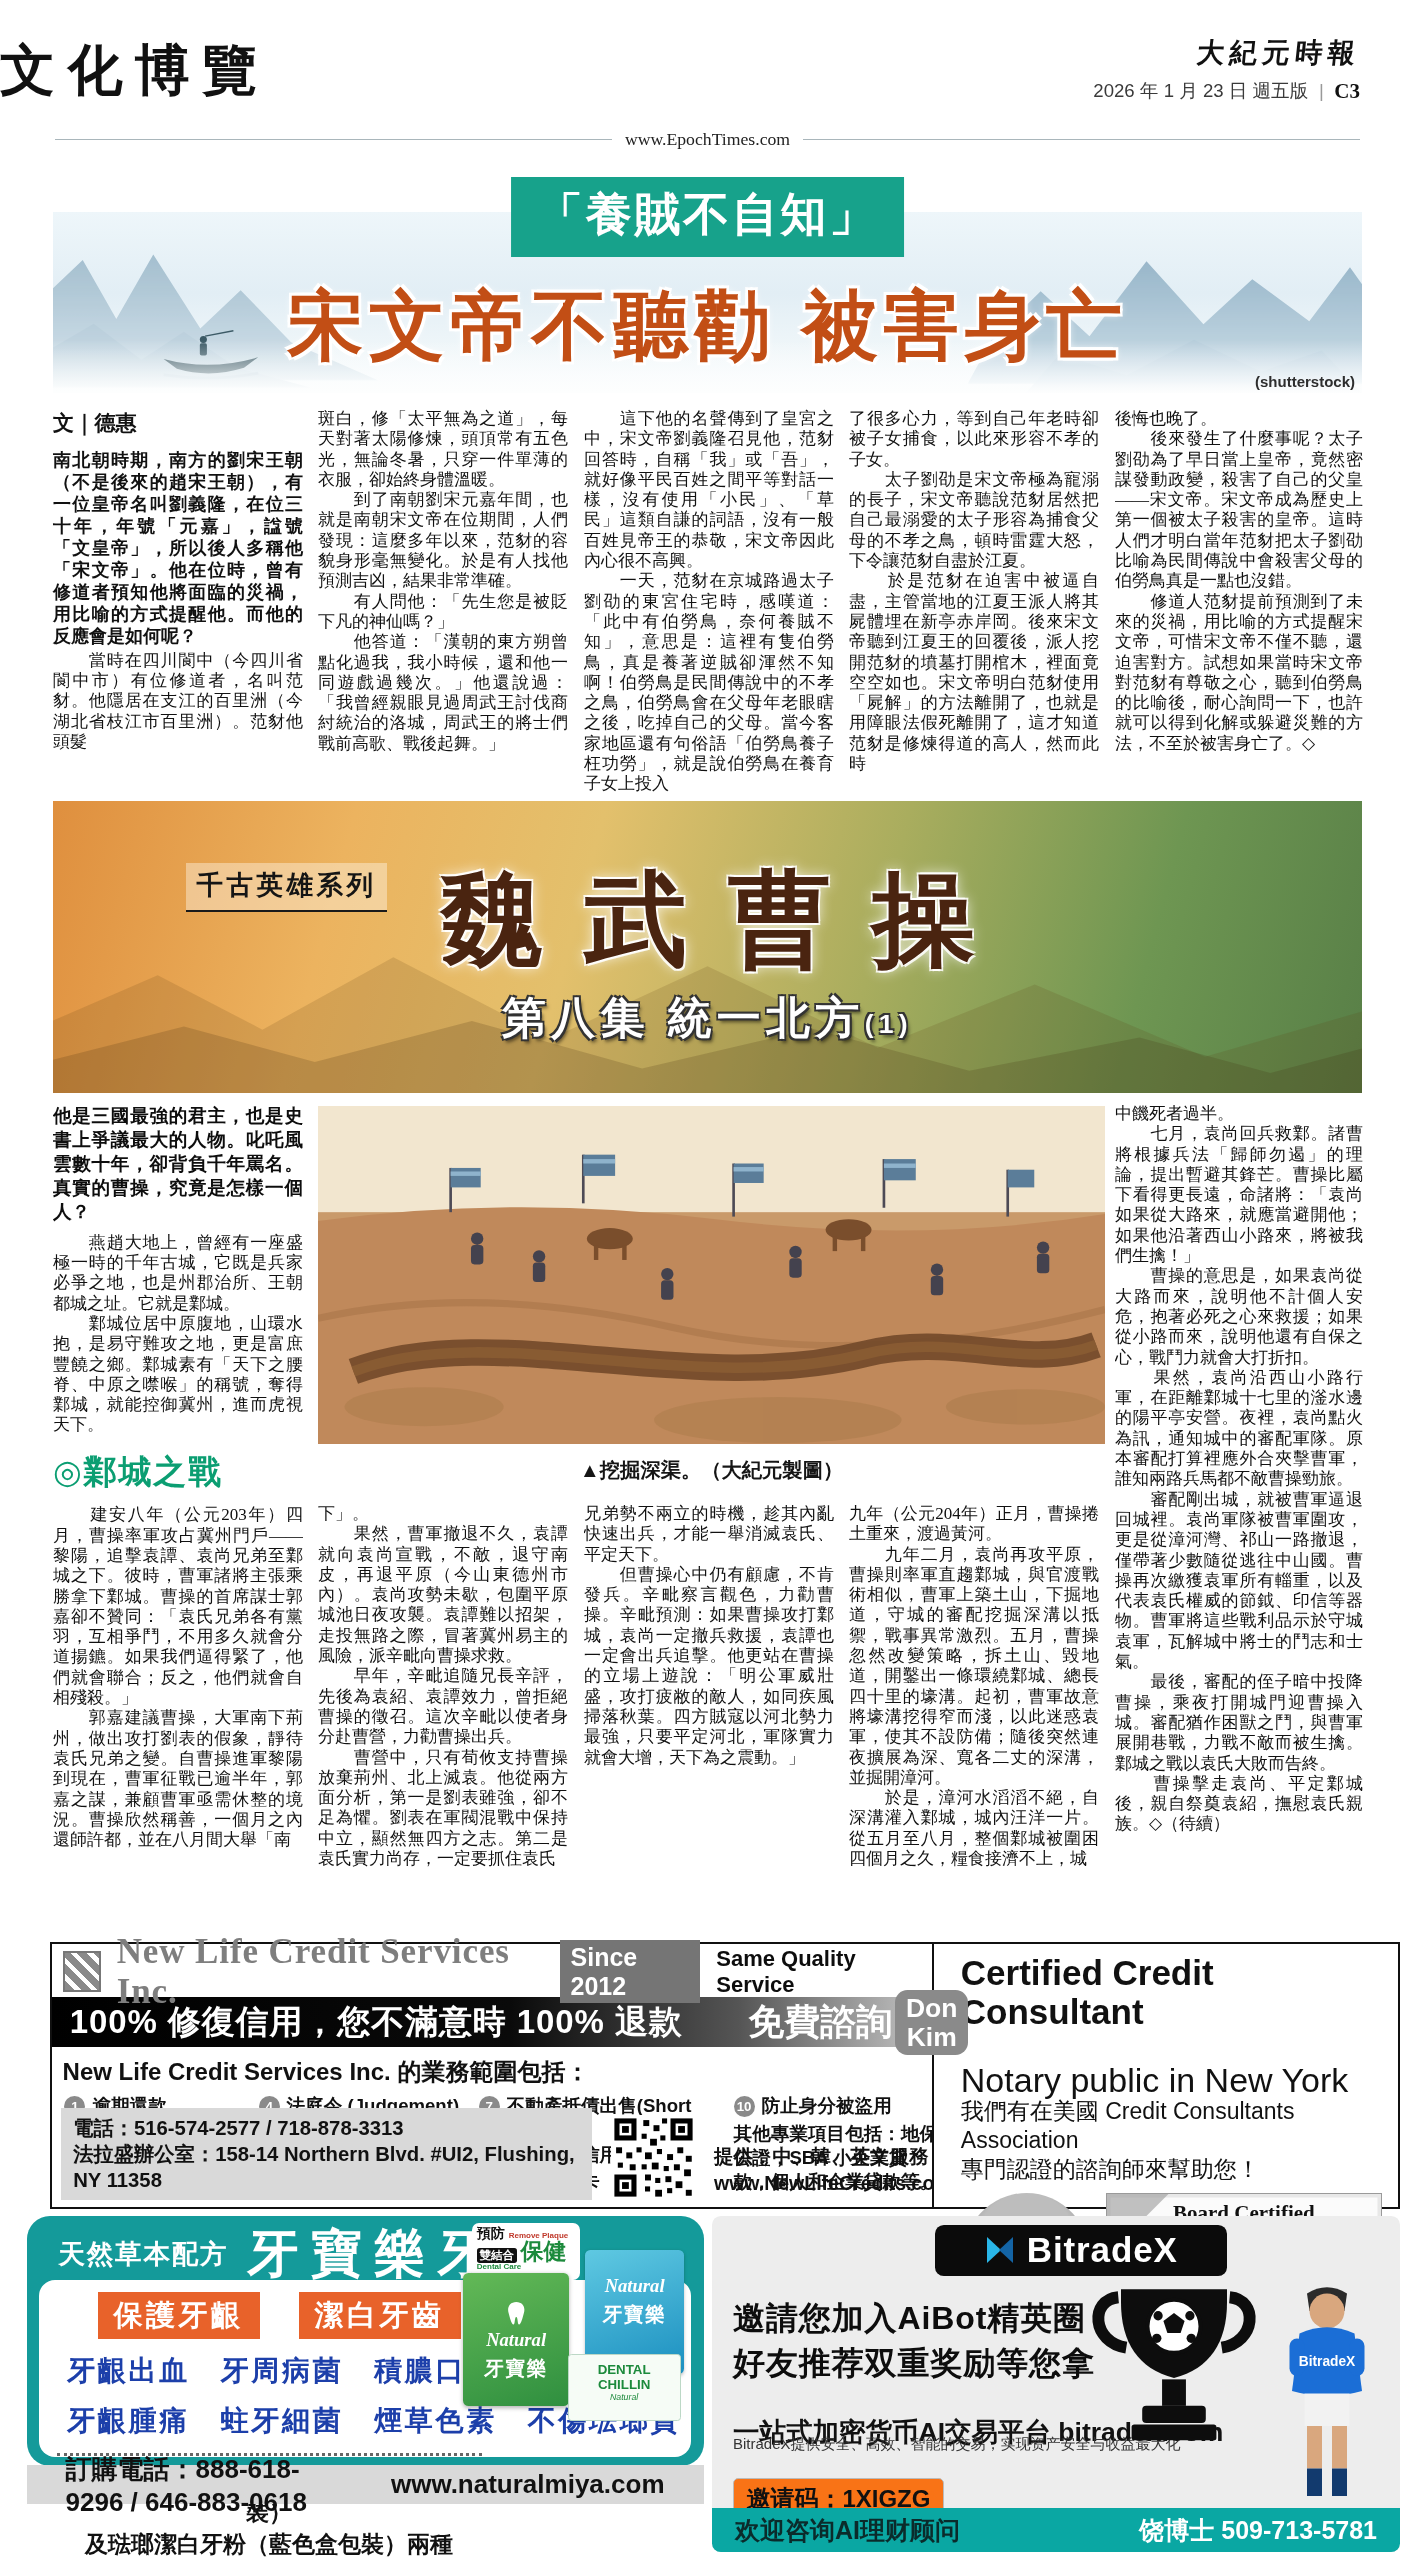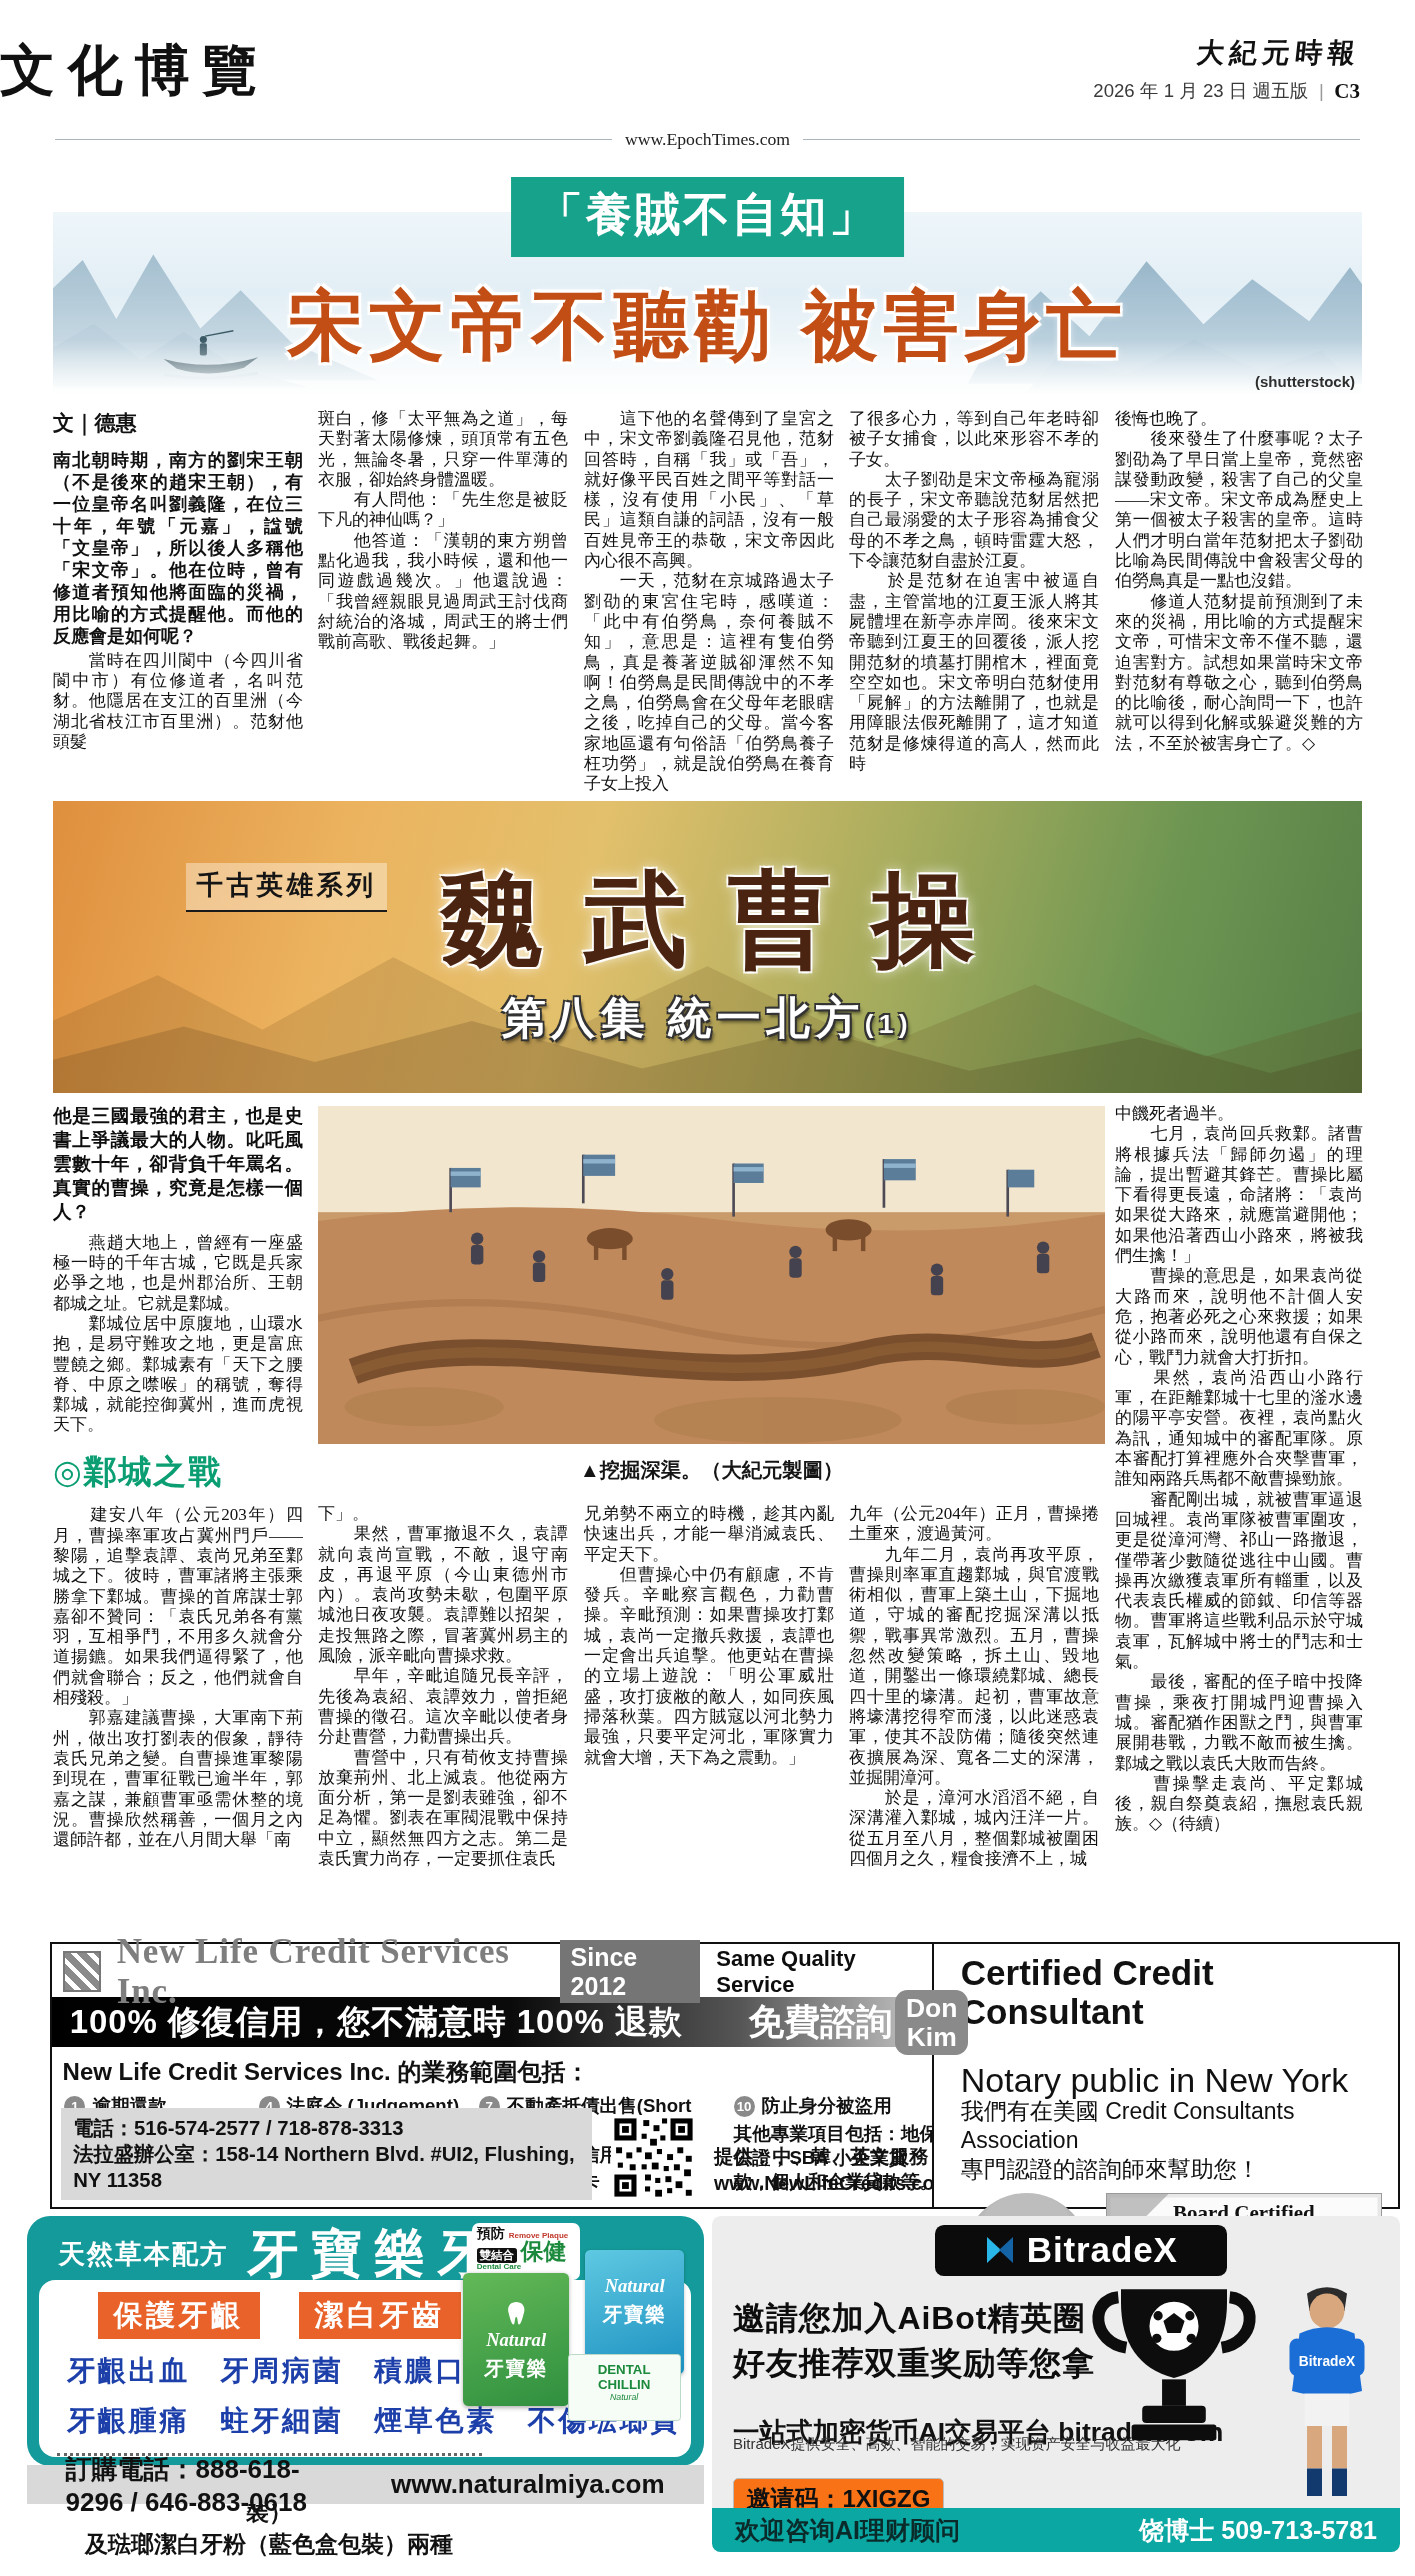--- a/index.html
+++ b/index.html
@@ -227,20 +227,21 @@
   <div id="a1">
     <div class="col c1">
       <div id="byline">文｜德惠</div>
       <div class="lead">南北朝時期，南方的劉宋王朝（不是後來的趙宋王朝），有一位皇帝名叫劉義隆，在位三十年，年號「元嘉」，諡號「文皇帝」，所以後人多稱他「宋文帝」。他在位時，曾有修道者預知他將面臨的災禍，用比喻的方式提醒他。而他的反應會是如何呢？</div>
       <div class="textcol">
           <p>　　當時在四川閬中（今四川省閬中市）有位修道者，名叫范豺。他隱居在支江的百里洲（今湖北省枝江市百里洲）。范豺他頭髮</p>
         </div>
     </div>
     <div class="col c2 textcol">
         <p>斑白，修「太平無為之道」，每天對著太陽修煉，頭頂常有五色光，無論冬暑，只穿一件單薄的衣服，卻始終身體溫暖。</p>
+        <p>　　到了南朝劉宋元嘉年間，也就是南朝宋文帝在位期間，人們發現：這麼多年以來，范豺的容貌身形毫無變化。於是有人找他預測吉凶，結果非常準確。</p>
         <p>　　有人問他：「先生您是被貶下凡的神仙嗎？」</p>
         <p>　　他答道：「漢朝的東方朔曾點化過我，我小時候，還和他一同遊戲過幾次。」他還說過：「我曾經親眼見過周武王討伐商紂統治的洛城，周武王的將士們戰前高歌、戰後起舞。」</p>
       </div>
     <div class="col c3 textcol">
         <p>　　這下他的名聲傳到了皇宮之中，宋文帝劉義隆召見他，范豺回答時，自稱「我」或「吾」，就好像平民百姓之間平等對話一樣，沒有使用「小民」、「草民」這類自謙的詞語，沒有一般百姓見帝王的恭敬，宋文帝因此內心很不高興。</p>
         <p>　　一天，范豺在京城路過太子劉劭的東宮住宅時，感嘆道：「此中有伯勞鳥，奈何養賊不知」，意思是：這裡有隻伯勞鳥，真是養著逆賊卻渾然不知啊！伯勞鳥是民間傳說中的不孝之鳥，伯勞鳥會在父母年老眼瞎之後，吃掉自己的父母。當今客家地區還有句俗語「伯勞鳥養子枉功勞」，就是說伯勞鳥在養育子女上投入</p>
       </div>
     <div class="col c4 textcol">
         <p>了很多心力，等到自己年老時卻被子女捕食，以此來形容不孝的子女。</p>
         <p>　　太子劉劭是宋文帝極為寵溺的長子，宋文帝聽說范豺居然把自己最溺愛的太子形容為捕食父母的不孝之鳥，頓時雷霆大怒，下令讓范豺自盡於江夏。</p>

